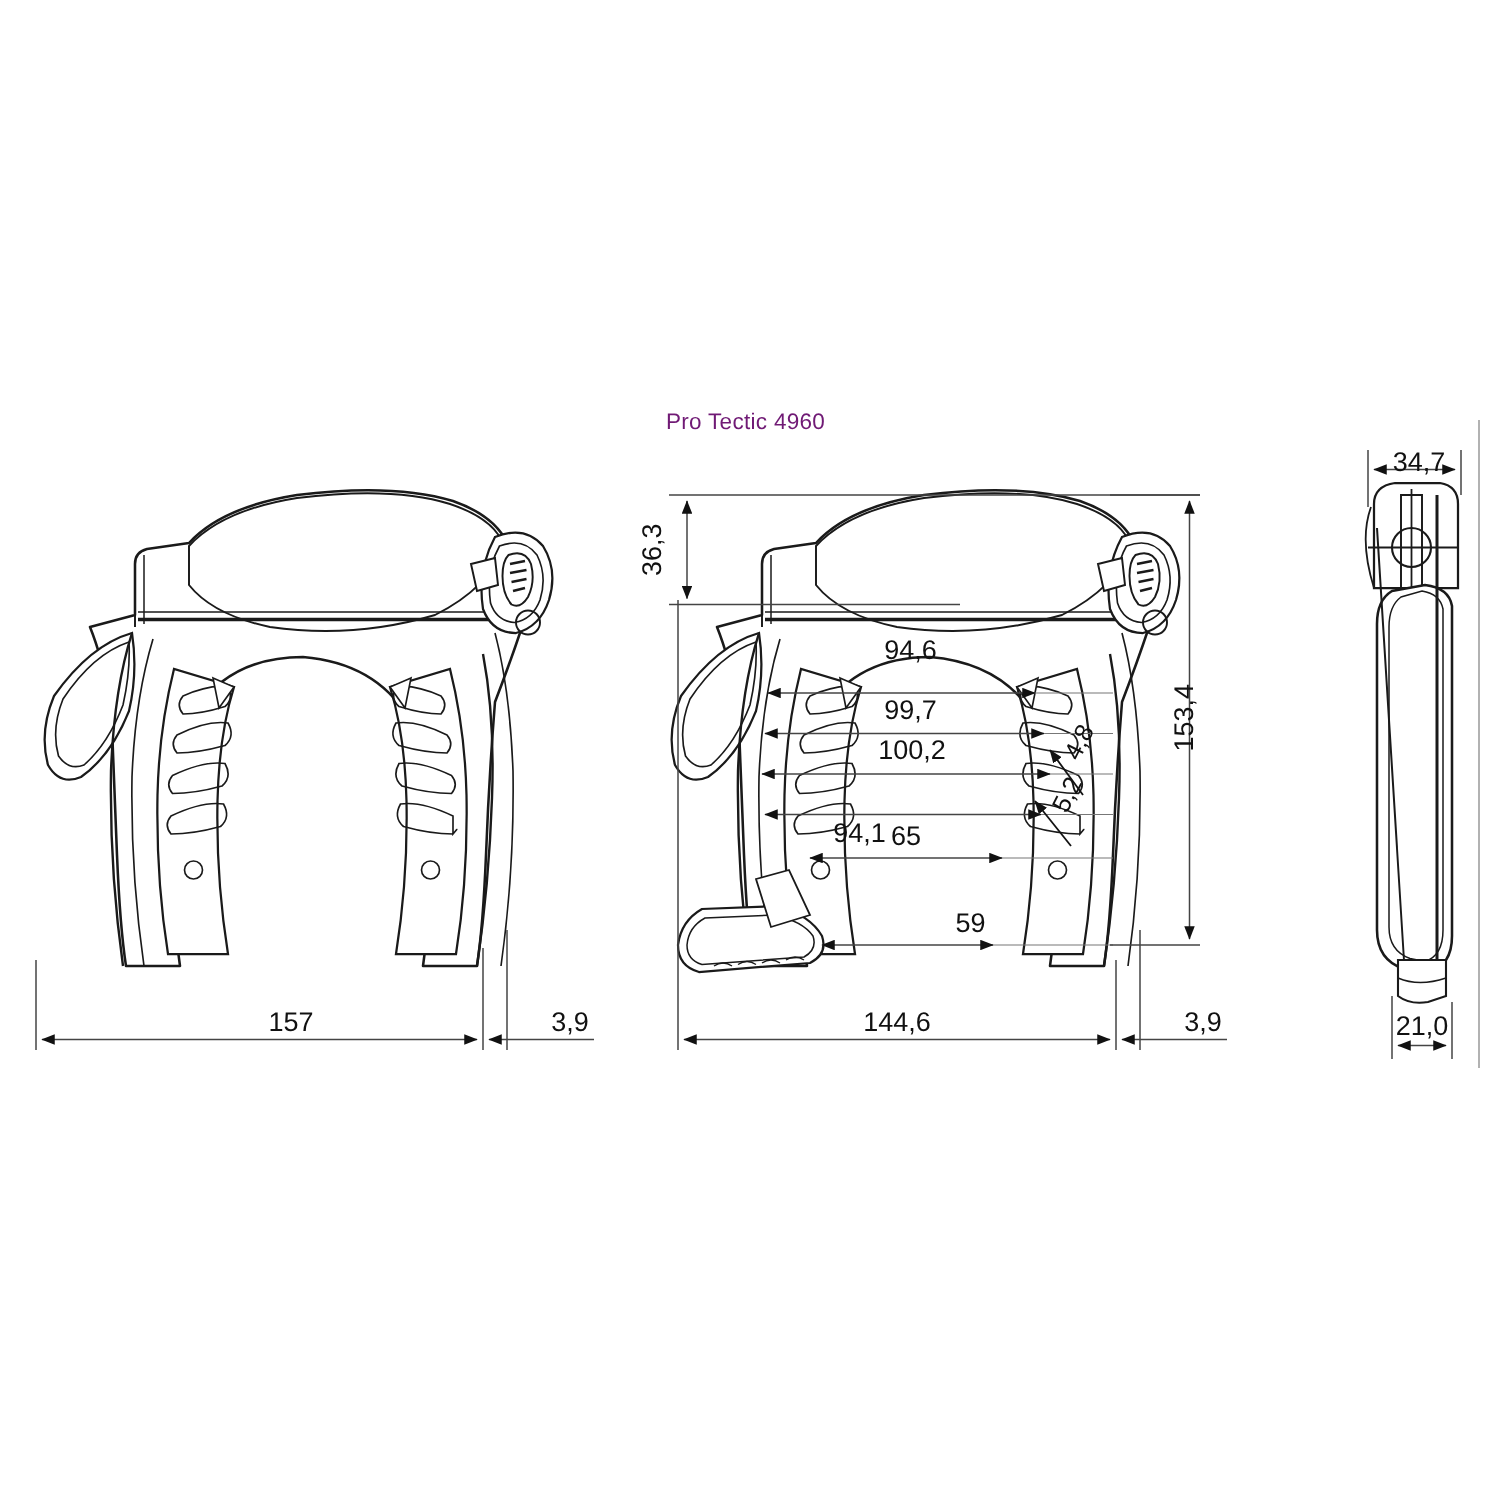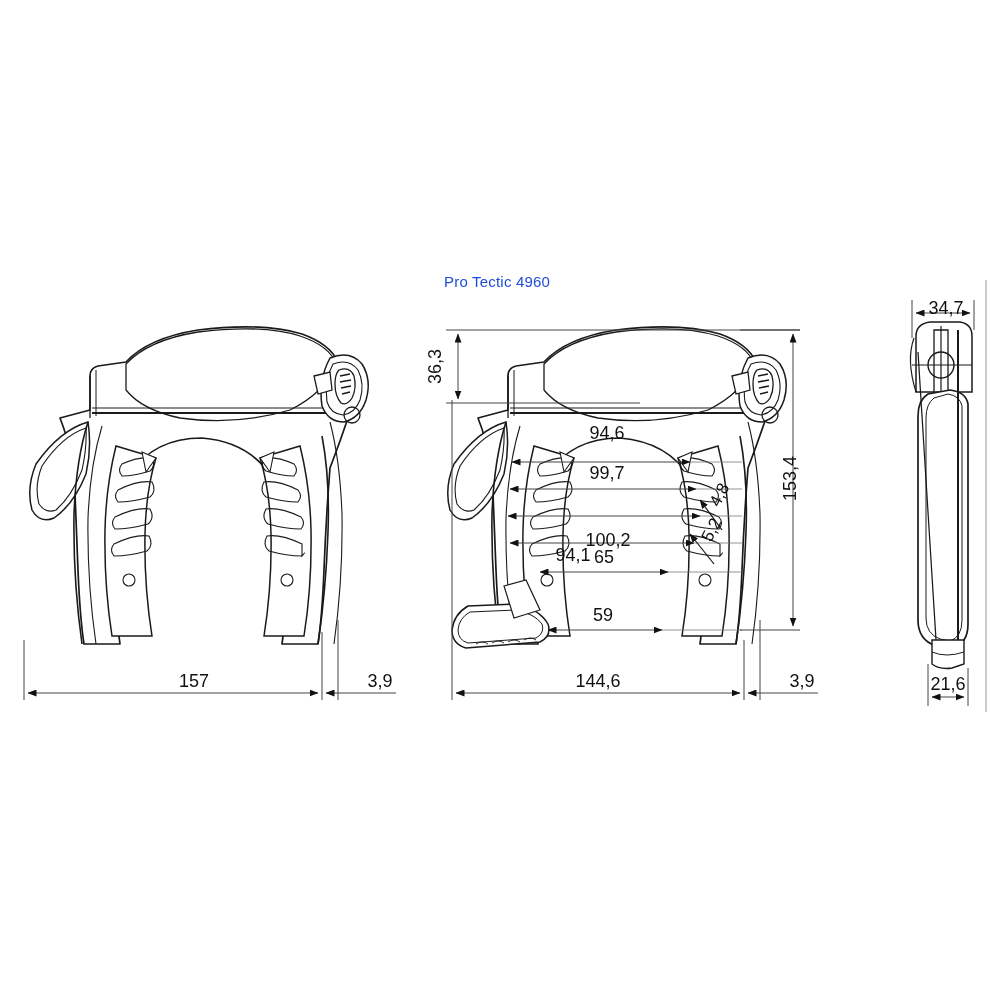--- a/index.html
+++ b/index.html
@@ -4,21 +4,21 @@
 <style>
   html,body{margin:0;padding:0;background:#ffffff;}
   body{
     width:1000px;height:1000px;overflow:hidden;
     font-family:"Liberation Sans", sans-serif;
     color:#1a1a1a;
   }
   #sheet{position:relative;width:1000px;height:1000px;background:#ffffff;}
   #sheet svg{position:absolute;left:0;top:0;}
   .ttl{
-    position:absolute;font-size:15px;letter-spacing:.2px;color:#1d4ed8;
+    position:absolute;font-size:15px;letter-spacing:.2px;color:#701a75;
     white-space:nowrap;
   }
   .dimtxt{
     position:absolute;font-size:18px;color:#111;white-space:nowrap;
     text-align:center;
   }
   .dimtxt.sm{font-size:17px;}
   .rot90{transform:rotate(-90deg);transform-origin:50% 50%;}
   .rot60{transform:rotate(-63deg);transform-origin:50% 50%;}
 </style>
@@ -228,29 +228,29 @@
     <path d="M986,280 L986,712" stroke="#999" stroke-width="1" fill="none"></path>
   </svg>
 
   <div class="dimtxt" style="left:150px;top:671px;width:44px;margin-left:22px;">157</div>
   <div class="dimtxt" style="left:358px;top:671px;width:44px;">3,9</div>
 
   <div class="dimtxt rot90" style="left:405px;top:356px;width:60px;">36,3</div>
 
   <div class="dimtxt" style="left:577px;top:423px;width:60px;">94,6</div>
   <div class="dimtxt" style="left:577px;top:463px;width:60px;">99,7</div>
-  <div class="dimtxt" style="left:573px;top:490px;width:70px;margin-top:40px;">100,2</div>
+  <div class="dimtxt" style="left:573px;top:490px;width:70px;">100,2</div>
   <div class="dimtxt" style="left:543px;top:517px;width:60px;margin-top:28px;">94,1</div>
   <div class="dimtxt" style="left:581px;top:547px;width:46px;">65</div>
-  <div class="dimtxt" style="left:580px;top:605px;width:46px;">59</div>
+  <div class="dimtxt" style="left:611px;top:605px;width:46px;text-align:right;">59</div>
 
   <div class="dimtxt sm rot60" style="left:700px;top:485px;width:40px;">4,8</div>
   <div class="dimtxt sm rot60" style="left:692px;top:520px;width:40px;">5,2</div>
 
   <div class="dimtxt rot90" style="left:752px;top:468px;width:76px;">153,4</div>
 
   <div class="dimtxt" style="left:566px;top:671px;width:64px;">144,6</div>
   <div class="dimtxt" style="left:780px;top:671px;width:44px;">3,9</div>
 
   <div class="dimtxt" style="left:918px;top:298px;width:56px;">34,7</div>
-  <div class="dimtxt" style="left:920px;top:674px;width:56px;">21,6</div>
+  <div class="dimtxt" style="left:920px;top:674px;width:56px;">21,0</div>
 
 </div>
 
 </body></html>

